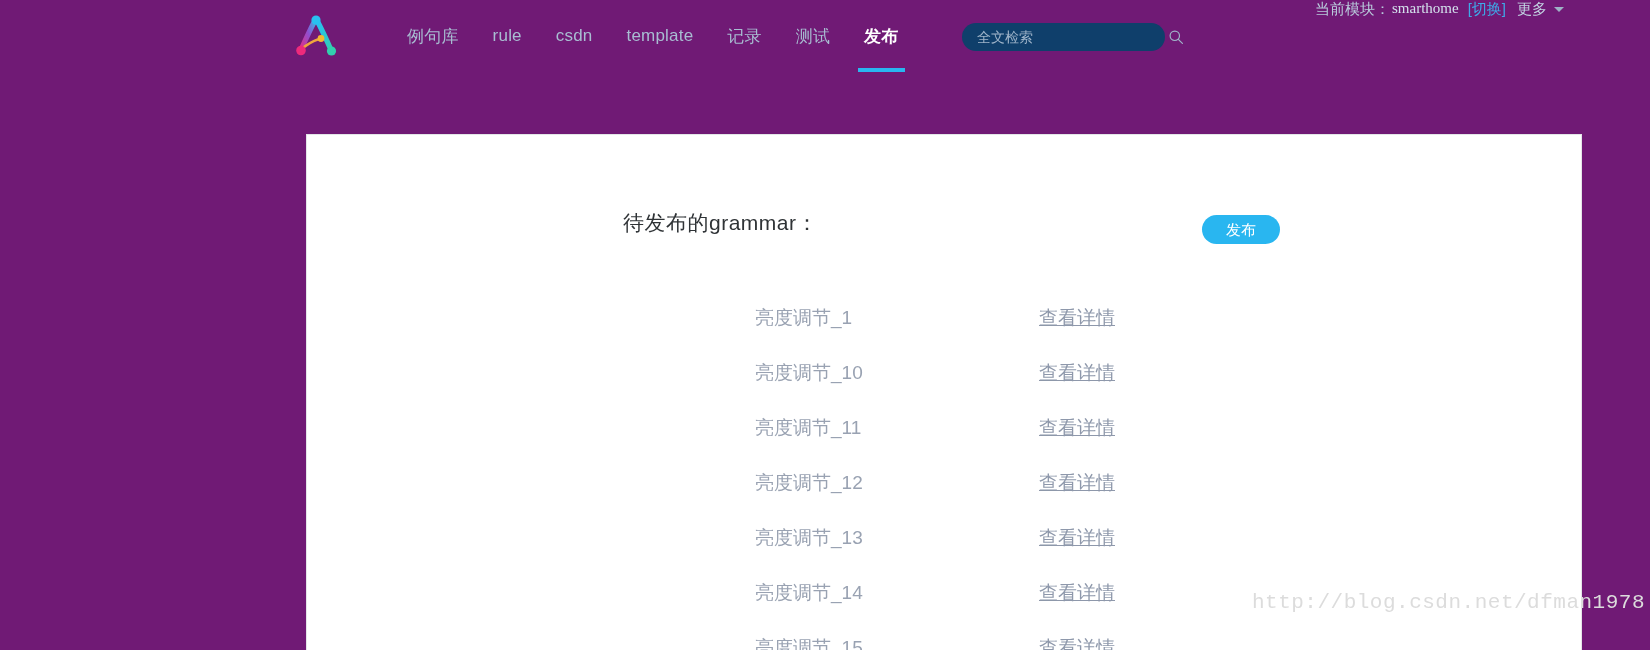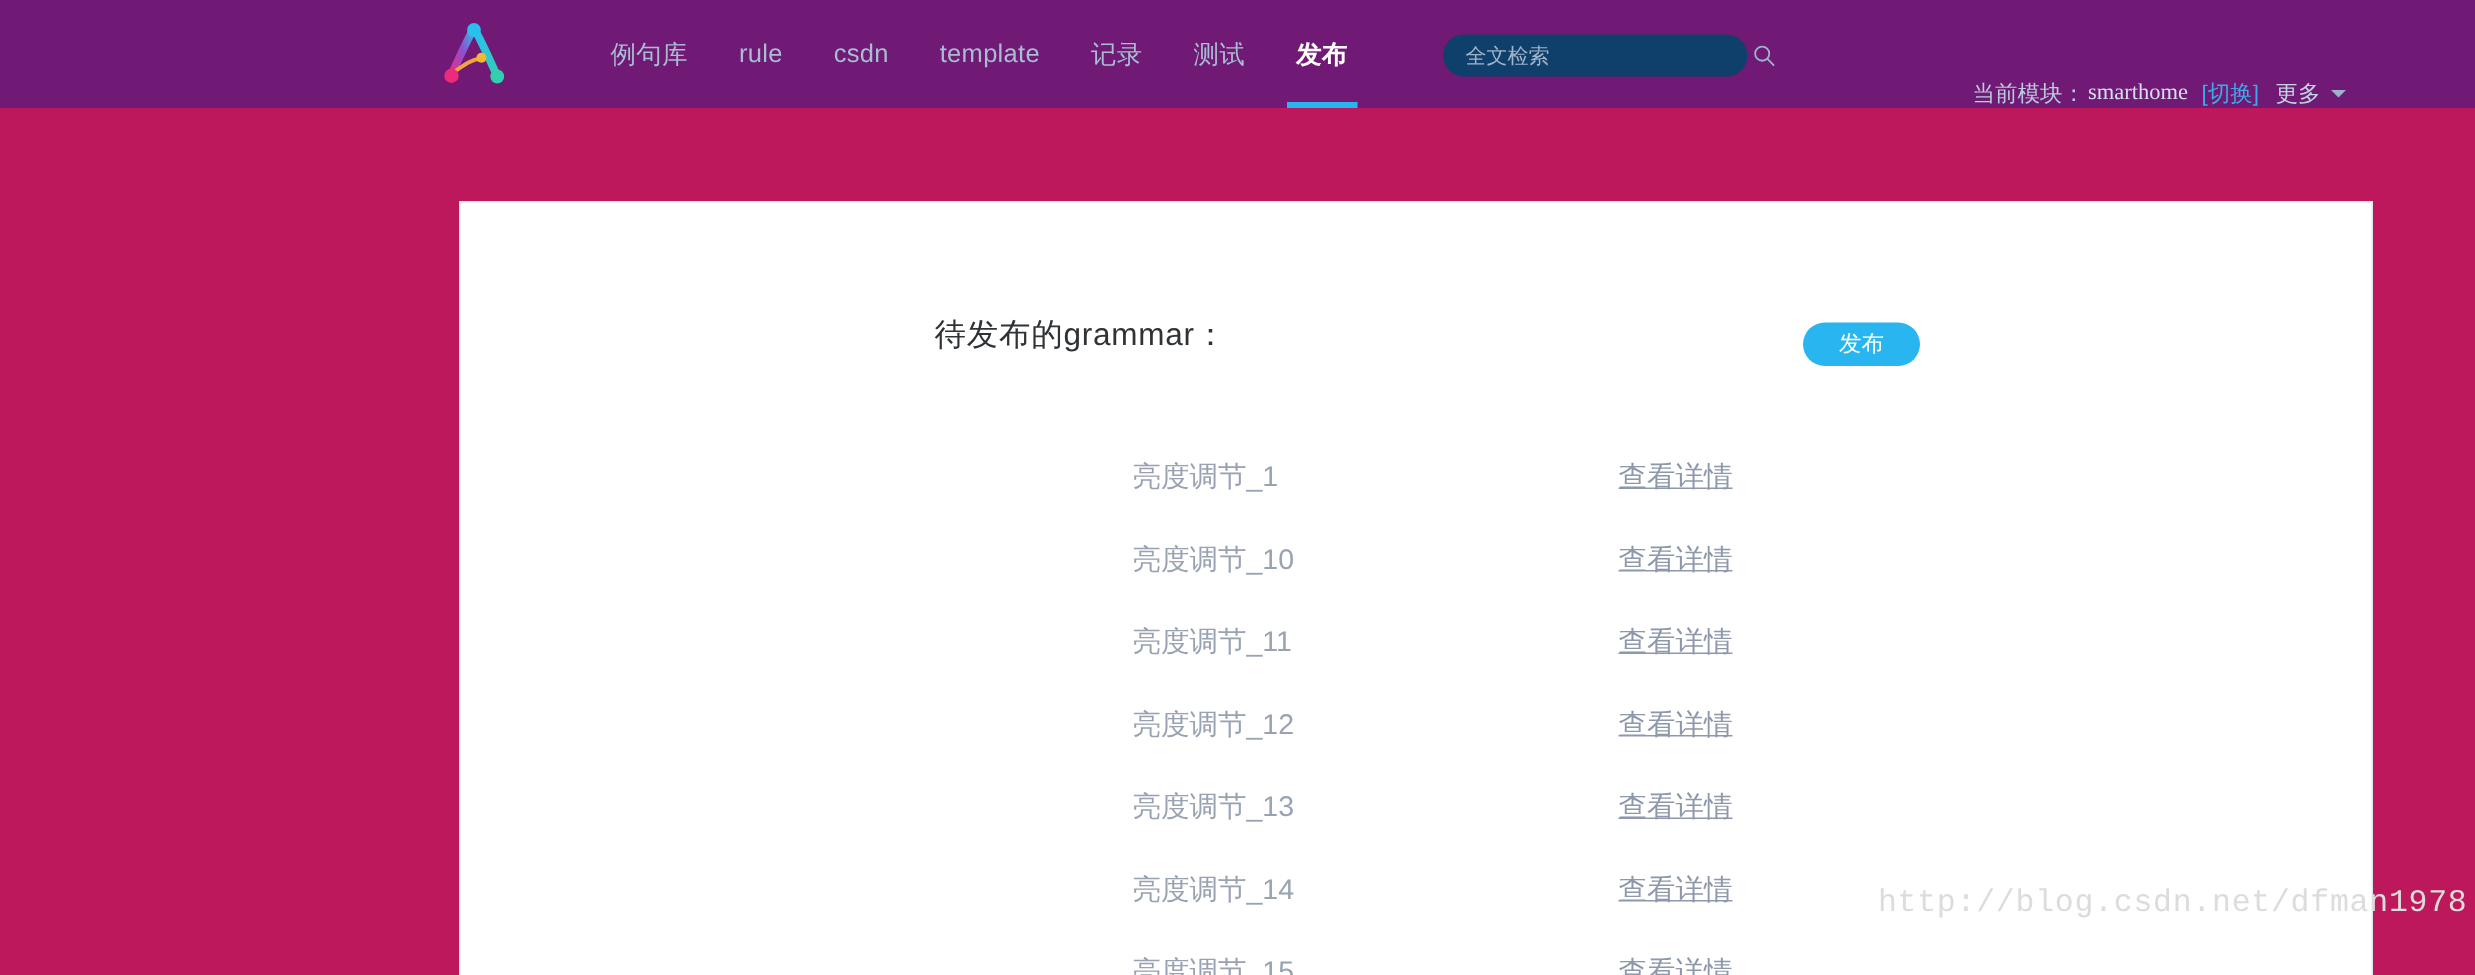--- a/index.html
+++ b/index.html
@@ -107,24 +107,24 @@
     justify-content: center;
     cursor: pointer;
     background: transparent;
     border: none;
     padding: 0;
   }
 
   .topbar-right {
     position: absolute;
     right: 86px;
-    top: 16px;
+    top: 0;
     height: 92px;
     display: flex;
-    align-items: center;
+    align-items: flex-start;
     gap: 0px;
     font-size: 15px;
     color: #b9cbdc;
     white-space: nowrap;
   }
   .module-label { color: #b9cbdc; }
   .module-name  { color: #d3e0ec; margin-left: 2px; font-family: Liberation Serif, serif;}
   .switch-link {
     color: #3ea9e8;
     margin-left: 9px;
@@ -145,21 +145,21 @@
     height: 0;
     border-left: 5px solid transparent;
     border-right: 5px solid transparent;
     border-top: 5px solid #9db2c6;
   }
 
   
   .page-body {
     position: relative;
     height: 578px;
-    background: #be185d;
+    background: #701a75;
     overflow: hidden;
   }
 
   .content-card {
     position: absolute;
     left: 306px;
     top: 62px;
     width: 1276px;
     height: 560px;
     border: 1px solid #e3e6e8;
@@ -212,21 +212,21 @@
   }
   .grammar-name {
     position: absolute;
     left: 448px;
     top: 10px;
     color: #99a2b2;
     white-space: nowrap;
   }
   .grammar-detail-link {
     position: absolute;
-    left: 772px;
+    left: 732px;
     top: 10px;
     color: #8e98ab;
     text-decoration: underline;
     cursor: pointer;
     white-space: nowrap;
   }
 
   .watermark {
     position: absolute;
     right: 5px;

